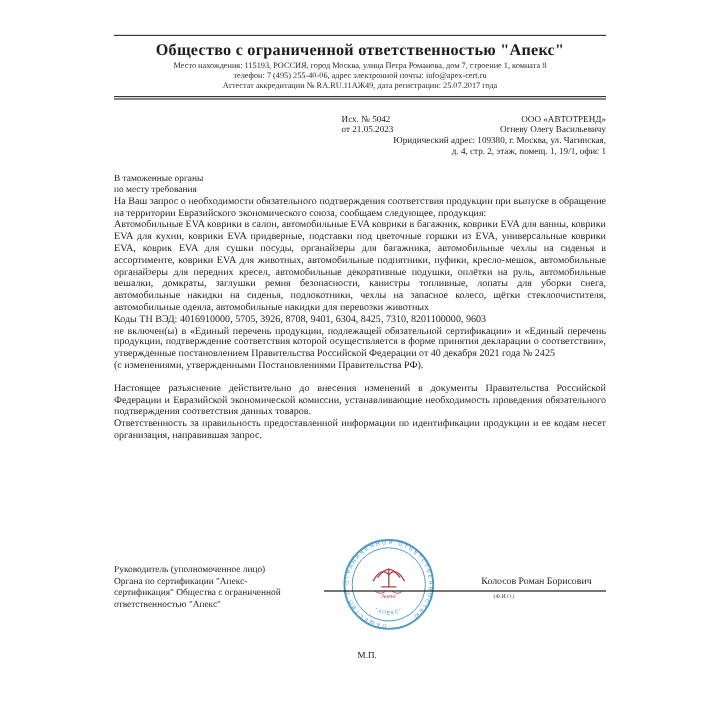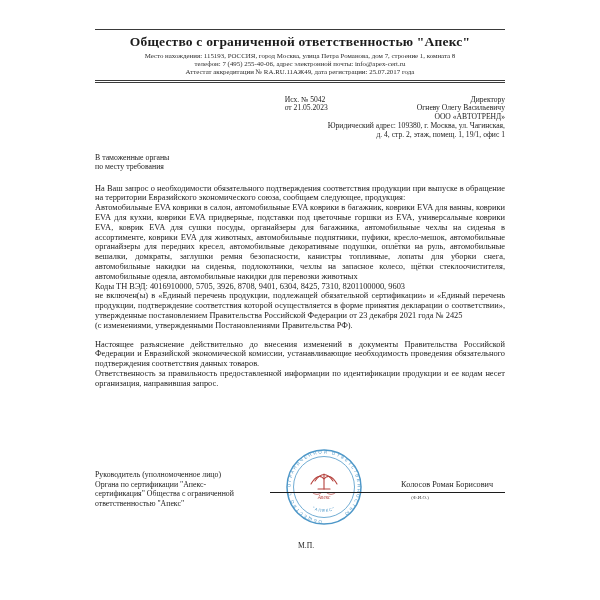--- a/index.html
+++ b/index.html
@@ -18,21 +18,21 @@
   .rule-thick { margin-top:3px; border-top:3px double #3a3a3a; }
 
   .ref-row    { display:flex; justify-content:flex-end; margin-top:13px; font-size:7.6px; line-height:8.8px; }
   .ref-left div  { text-align:left; }
   .ref-right div { text-align:right; }
 
   .doc-title  { margin-top:20px; text-align:center; font-weight:bold; font-size:11.8px; letter-spacing:0.8px; }
 
   .note       { margin-top:13px; font-size:7.8px; line-height:9.5px; }
 
-  .body-text  { margin-top:12px; font-size:8.4px; line-height:9.8px; text-align:justify; }
+  .body-text  { font-size:8.4px; line-height:9.8px; text-align:justify; }
   .body-text p{ margin:0; }
   .body-text p.gap-before { margin-top:9px; }
 
   .sig { position:absolute; left:95px; top:448px; width:410px; height:110px; }
   .sig-left  { position:absolute; left:0; top:22px; width:170px; font-size:7.8px; line-height:9.6px;font-family:Liberation Serif, serif; }
   .sig-line  { position:absolute; left:175px; right:0; top:44px; border-top:1px solid #1c1c1c; }
   .sig-name  { position:absolute; right:12px; top:32px; font-size:8.2px; }
   .sig-fio   { position:absolute; right:30px; top:47px; width:110px; text-align:center; font-size:4.8px; color:#3c3c3c; }
   .sig-mp    { position:absolute; left:203px; top:93px; font-size:7.6px;text-align:center; }
 
@@ -55,39 +55,38 @@
       <div class="hdr-line">Аттестат аккредитации № RA.RU.11АЖ49, дата регистрации: 25.07.2017 года</div>
     </div>
     <div class="rule-thick"></div>
 
     <div class="ref-row">
       <div class="ref-left">
         <div>Исх. № 5042</div>
         <div>от 21.05.2023</div>
       </div>
       <div class="ref-right">
-        <div>Директору</div>
+        <div>ООО «АВТОТРЕНД»</div>
         <div>Огневу Олегу Васильевичу</div>
-        <div>ООО «АВТОТРЕНД»</div>
         <div>Юридический адрес: 109380, г. Москва, ул. Чагинская,</div>
         <div>д. 4, стр. 2, этаж, помещ. 1, 19/1, офис 1</div>
       </div>
     </div>
 
 
     <div class="note">
       <div>В таможенные органы</div>
       <div>по месту требования</div>
     </div>
 
     <div class="body-text">
       <p>На Ваш запрос о необходимости обязательного подтверждения соответствия продукции при выпуске в обращение на территории Евразийского экономического союза, сообщаем следующее, продукция:</p>
       <p>Автомобильные EVA коврики в салон, автомобильные EVA коврики в багажник, коврики EVA для ванны, коврики EVA для кухни, коврики EVA придверные, подставки под цветочные горшки из EVA, универсальные коврики EVA, коврик EVA для сушки посуды, органайзеры для багажника, автомобильные чехлы на сиденья в ассортименте, коврики EVA для животных, автомобильные подпятники, пуфики, кресло-мешок, автомобильные органайзеры для передних кресел, автомобильные декоративные подушки, оплётки на руль, автомобильные вешалки, домкраты, заглушки ремня безопасности, канистры топливные, лопаты для уборки снега, автомобильные накидки на сиденья, подлокотники, чехлы на запасное колесо, щётки стеклоочистителя, автомобильные одеяла, автомобильные накидки для перевозки животных</p>
       <p>Коды ТН ВЭД: 4016910000, 5705, 3926, 8708, 9401, 6304, 8425, 7310, 8201100000, 9603</p>
-      <p>не включен(ы) в «Единый перечень продукции, подлежащей обязательной сертификации» и «Единый перечень продукции, подтверждение соответствия которой осуществляется в форме принятия декларации о соответствии», утвержденные постановлением Правительства Российской Федерации от 23 декабря 2021 года № 2425</p>
+      <p>не включен(ы) в «Единый перечень продукции, подлежащей обязательной сертификации» и «Единый перечень продукции, подтверждение соответствия которой осуществляется в форме принятия декларации о соответствии», утвержденные постановлением Правительства Российской Федерации от 40 декабря 2021 года № 2425</p>
       <p>(с изменениями, утвержденными Постановлениями Правительства РФ).</p>
       <p class="gap-before">Настоящее разъяснение действительно до внесения изменений в документы Правительства Российской Федерации и Евразийской экономической комиссии, устанавливающие необходимость проведения обязательного подтверждения соответствия данных товаров.</p>
       <p>Ответственность за правильность предоставленной информации по идентификации продукции и ее кодам несет организация, направившая запрос.</p>
     </div>
   </div>
 
   <div class="sig">
     <div class="sig-left">
       <div>Руководитель (уполномоченное лицо)</div>
       <div>Органа по сертификации "Апекс-</div>

